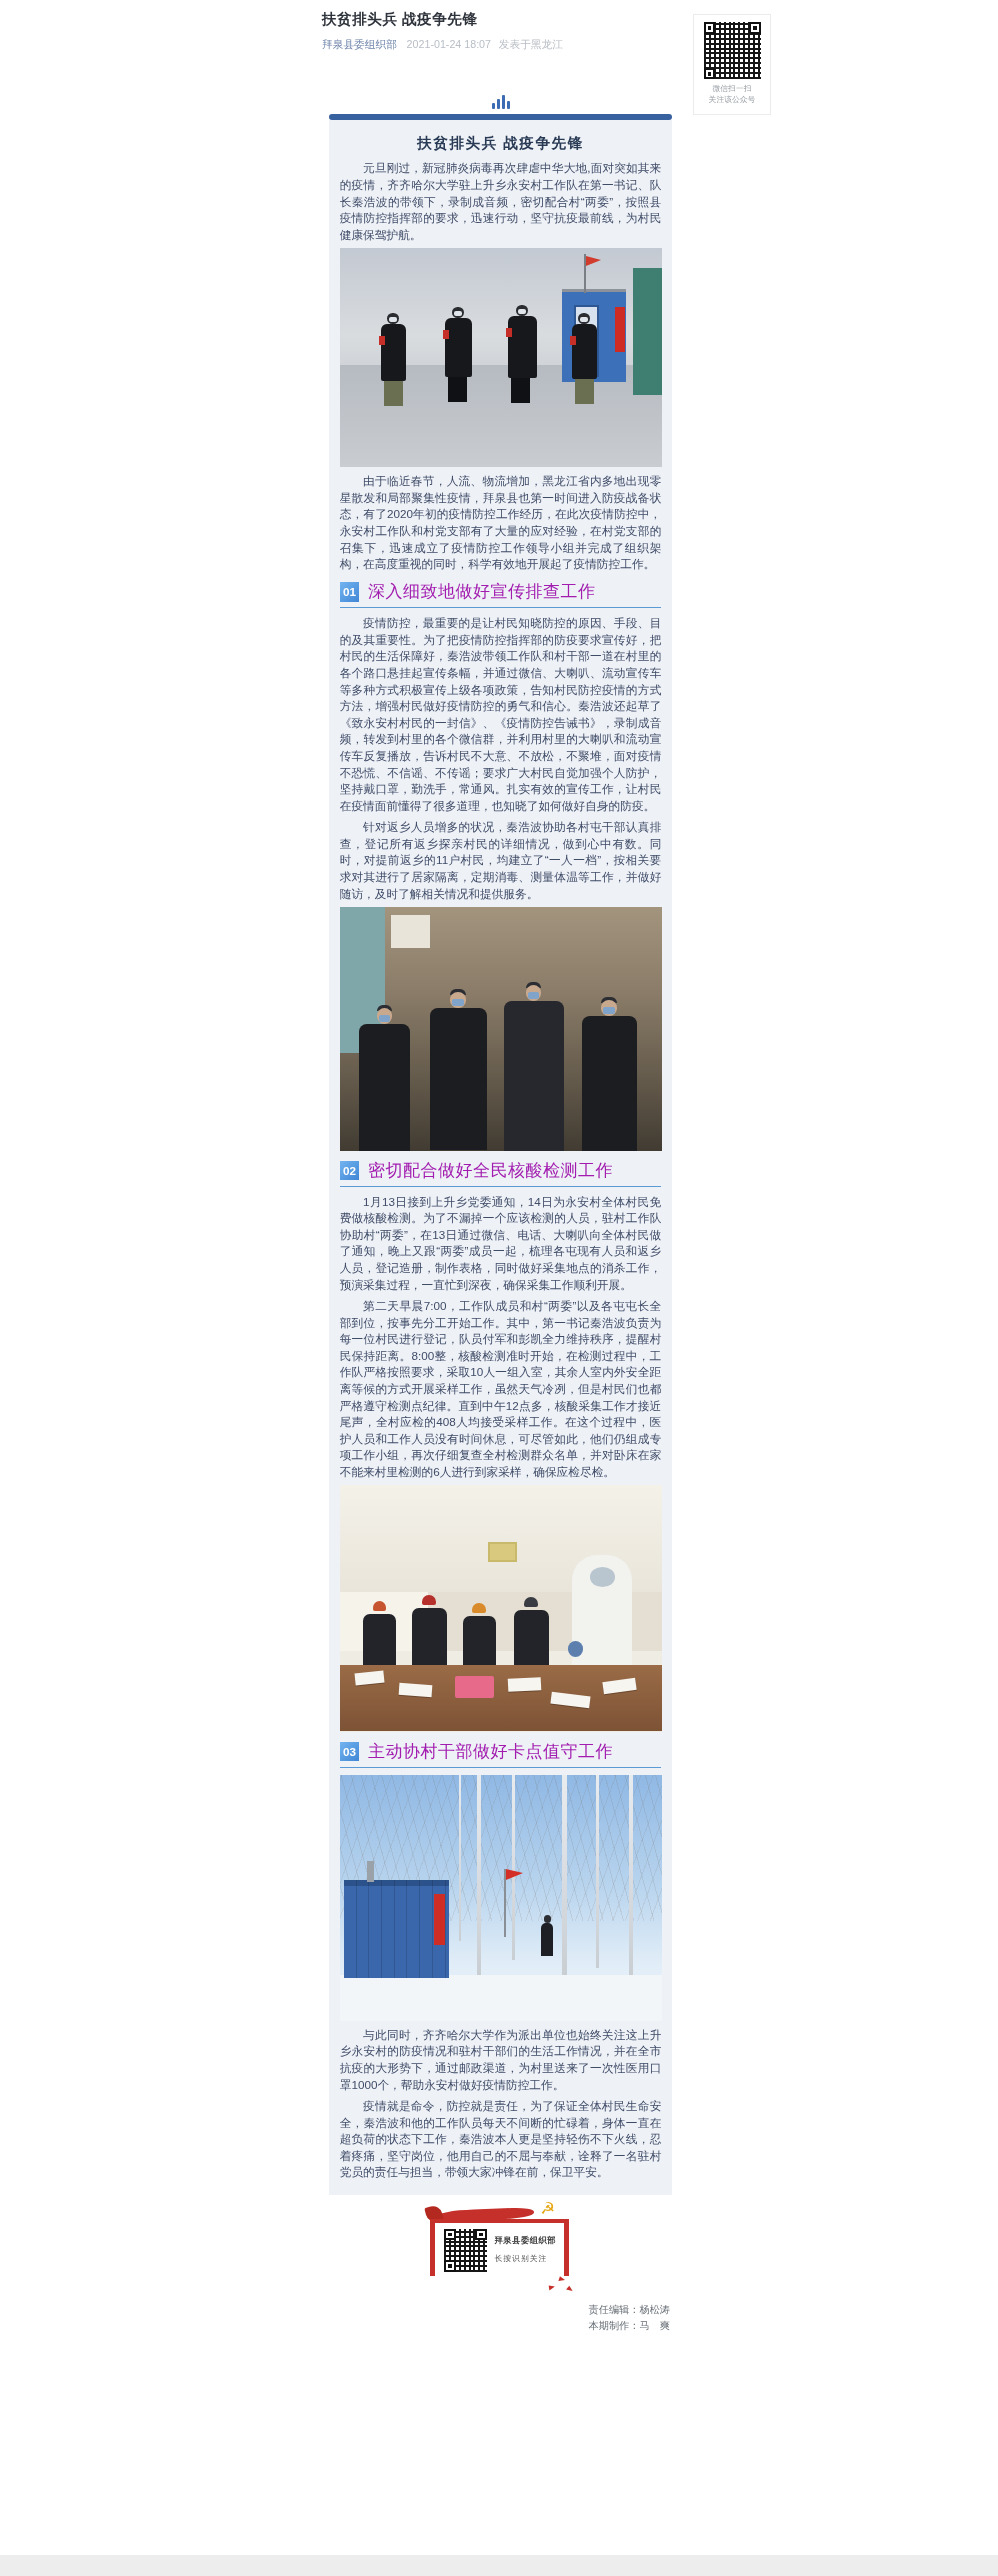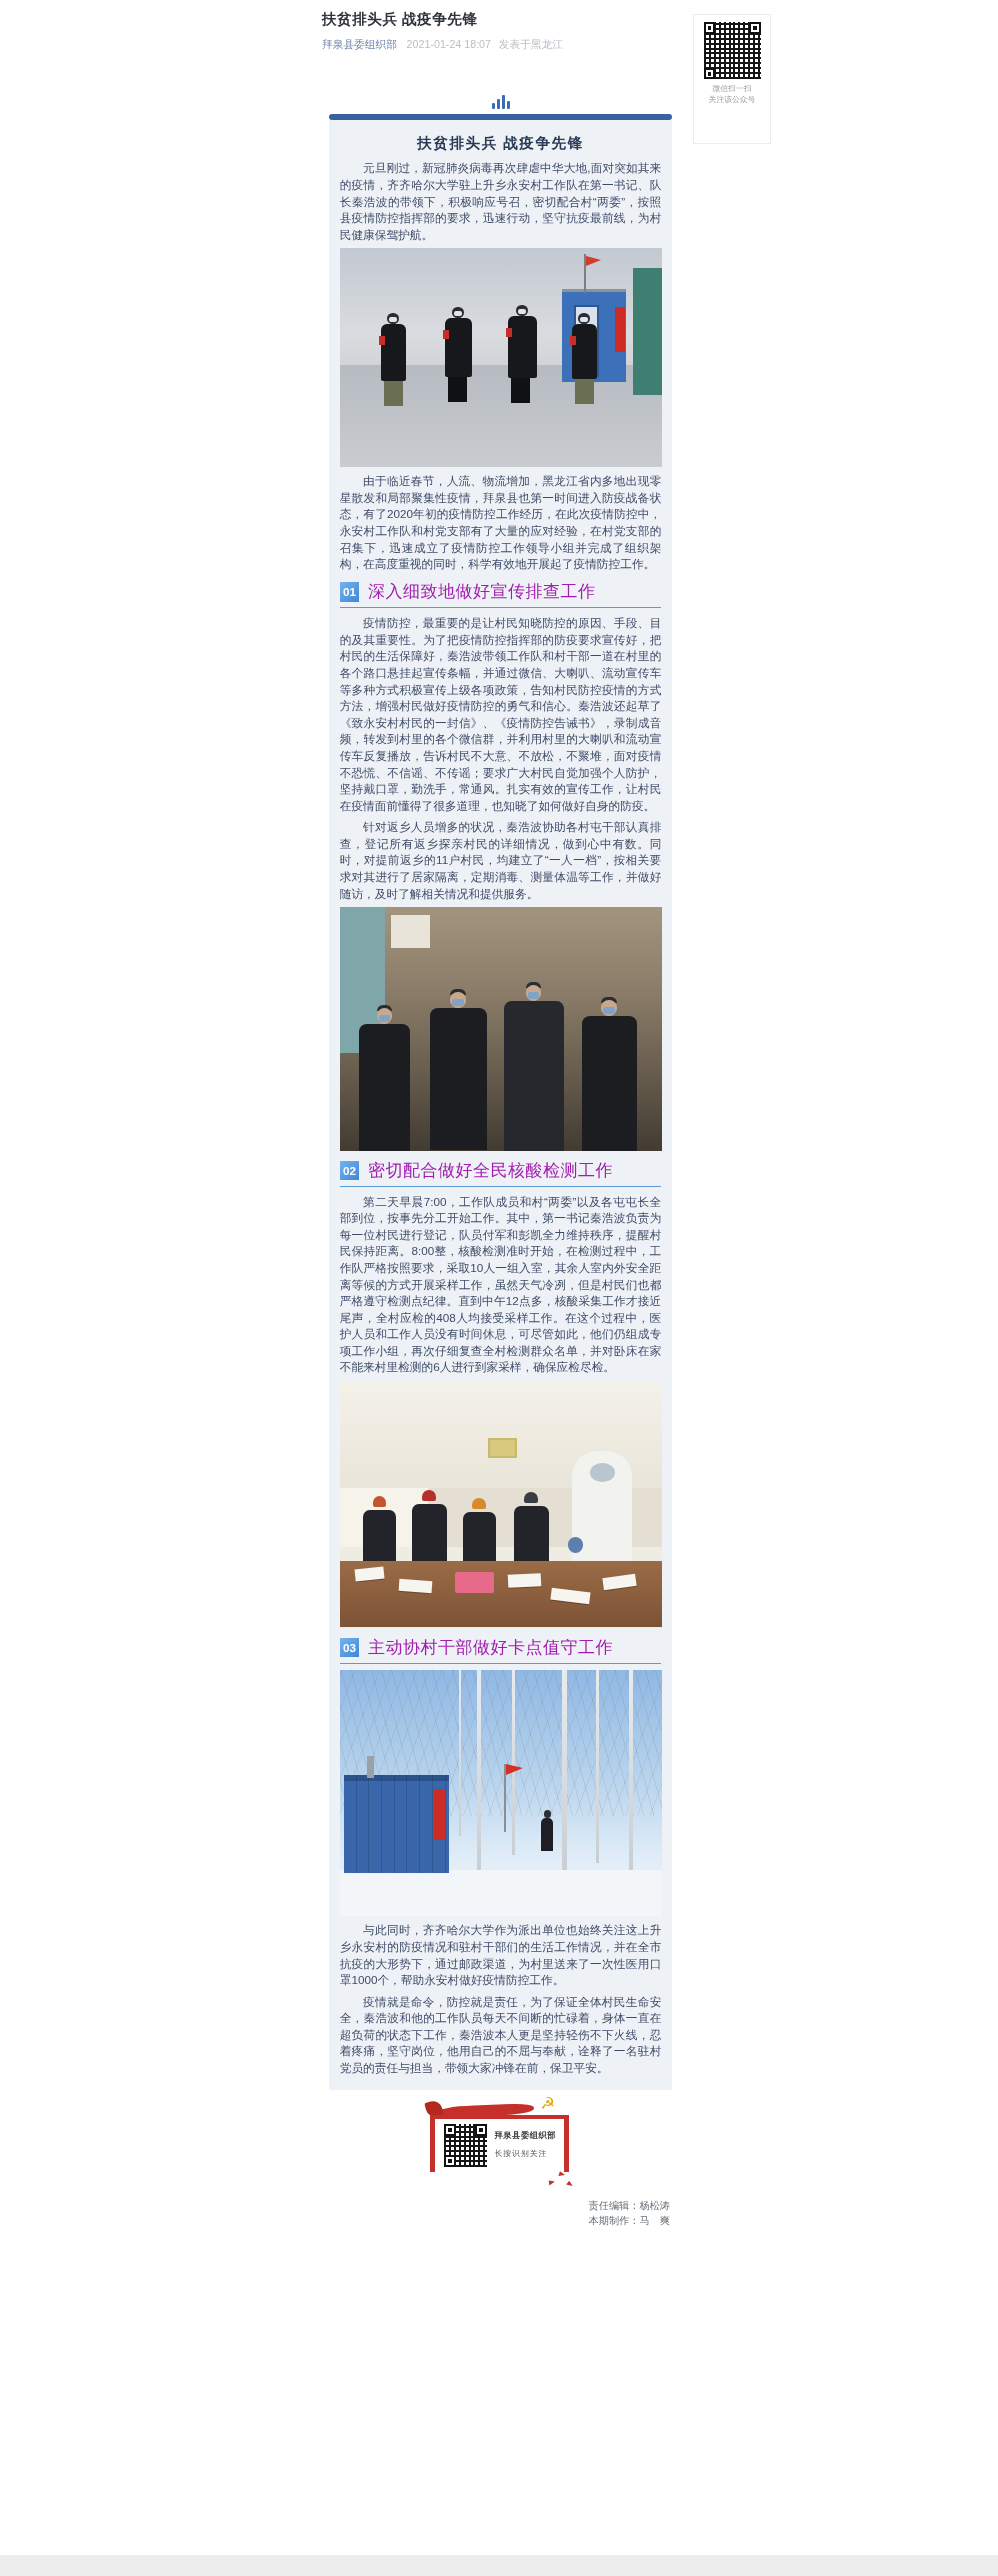--- a/index.html
+++ b/index.html
@@ -7,21 +7,21 @@
         font-family:"Liberation Sans","DejaVu Sans",sans-serif;}
 
   
   .article-title{position:absolute;left:322px;top:9.8px;font-size:14.6px;font-weight:bold;color:#2f333b;letter-spacing:0.5px;}
   .byline{position:absolute;left:322px;top:38px;font-size:10.7px;white-space:nowrap;}
   .byline .author{color:#6e84ab;margin-right:9.8px;cursor:pointer;}
   .byline .date{color:#b9bec6;margin-right:7.8px;}
   .byline .loc{color:#b9bec6;margin-top:44px;}
 
   
-  .qr-panel{position:absolute;left:693px;top:13.7px;width:78px;height:130px;background:#fff;border:1px solid #ececec;box-sizing:border-box;text-align:center;}
+  .qr-panel{position:absolute;left:693px;top:13.7px;width:78px;height:101px;background:#fff;border:1px solid #ececec;box-sizing:border-box;text-align:center;}
   .qr{position:relative;background:#fff;background-image:
       repeating-linear-gradient(0deg,#161616 0 2px,transparent 2px 4.9px),
       repeating-linear-gradient(90deg,#161616 0 2px,#fff 2px 4.9px);}
   .qr .f{position:absolute;width:11.7px;height:11.7px;border:2px solid #111;background:#fff;box-sizing:border-box;}
   .qr .f i{position:absolute;left:2px;top:2px;width:3.9px;height:3.9px;background:#111;display:block;}
   .qr .tl{left:0;top:0}.qr .tr{right:0;top:0}.qr .bl{left:0;bottom:0}
   .qr-main{width:57px;height:57px;margin:7.8px auto 4.9px;}
   .qr-caption{font-size:7.8px;color:#9aa0a6;line-height:10.7px;}
 
   
@@ -151,21 +151,21 @@
       <b style="height:13.7px"></b>
       <b style="height:7.8px"></b>
   </div>
 
   <div class="content-col">
     <div class="capsule"></div>
 
     <div class="panel">
       <div class="article-heading">扶贫排头兵  战疫争先锋</div>
 
-      <p class="body">元旦刚过，新冠肺炎病毒再次肆虐中华大地,面对突如其来的疫情，齐齐哈尔大学驻上升乡永安村工作队在第一书记、队长秦浩波的带领下，积极响应号召，密切配合村“两委”，按照县疫情防控指挥部的要求，迅速行动，坚守抗疫最前线，为村民健康保驾护航。</p>
+      <p class="body">元旦刚过，新冠肺炎病毒再次肆虐中华大地,面对突如其来的疫情，齐齐哈尔大学驻上升乡永安村工作队在第一书记、队长秦浩波的带领下，录制成音频，密切配合村“两委”，按照县疫情防控指挥部的要求，迅速行动，坚守抗疫最前线，为村民健康保驾护航。</p>
 
       <div class="photo photo1">
         <div class="ph1-road"></div>
         <div class="ph1-truck"></div>
         <div class="ph1-booth"></div>
         <div class="ph1-booth-door"></div>
         <div class="ph1-sign"></div>
         <div class="ph1-pole"></div>
         <div class="ph1-flag"></div>
         <div class="fig" style="left:41px;top:76px;width:25px;height:57px">
@@ -227,20 +227,21 @@
             <span class="head"></span>
             <span class="mask"></span>
           </div>
       </div>
 
       <div class="sec">
         <span class="sec-num">02</span>
         <span class="sec-title">密切配合做好全民核酸检测工作</span>
       </div>
 
+      <p class="body">1月13日接到上升乡党委通知，14日为永安村全体村民免费做核酸检测。为了不漏掉一个应该检测的人员，驻村工作队协助村“两委”，在13日通过微信、电话、大喇叭向全体村民做了通知，晚上又跟“两委”成员一起，梳理各屯现有人员和返乡人员，登记造册，制作表格，同时做好采集地点的消杀工作，预演采集过程，一直忙到深夜，确保采集工作顺利开展。</p>
       <p class="body">第二天早晨7:00，工作队成员和村“两委”以及各屯屯长全部到位，按事先分工开始工作。其中，第一书记秦浩波负责为每一位村民进行登记，队员付军和彭凯全力维持秩序，提醒村民保持距离。8:00整，核酸检测准时开始，在检测过程中，工作队严格按照要求，采取10人一组入室，其余人室内外安全距离等候的方式开展采样工作，虽然天气冷冽，但是村民们也都严格遵守检测点纪律。直到中午12点多，核酸采集工作才接近尾声，全村应检的408人均接受采样工作。在这个过程中，医护人员和工作人员没有时间休息，可尽管如此，他们仍组成专项工作小组，再次仔细复查全村检测群众名单，并对卧床在家不能来村里检测的6人进行到家采样，确保应检尽检。</p>
 
       <div class="photo photo3">
         <div class="ph3-ceil"></div>
         <div class="ph3-light"></div>
         <div class="ph3-wall"></div>
         <div class="hatman" style="left:23.4px;top:129px;width:33px;height:57px">
             <span class="hat" style="background:#c6542e"></span>
           </div>
         <div class="hatman" style="left:72px;top:123px;width:35px;height:62px">

